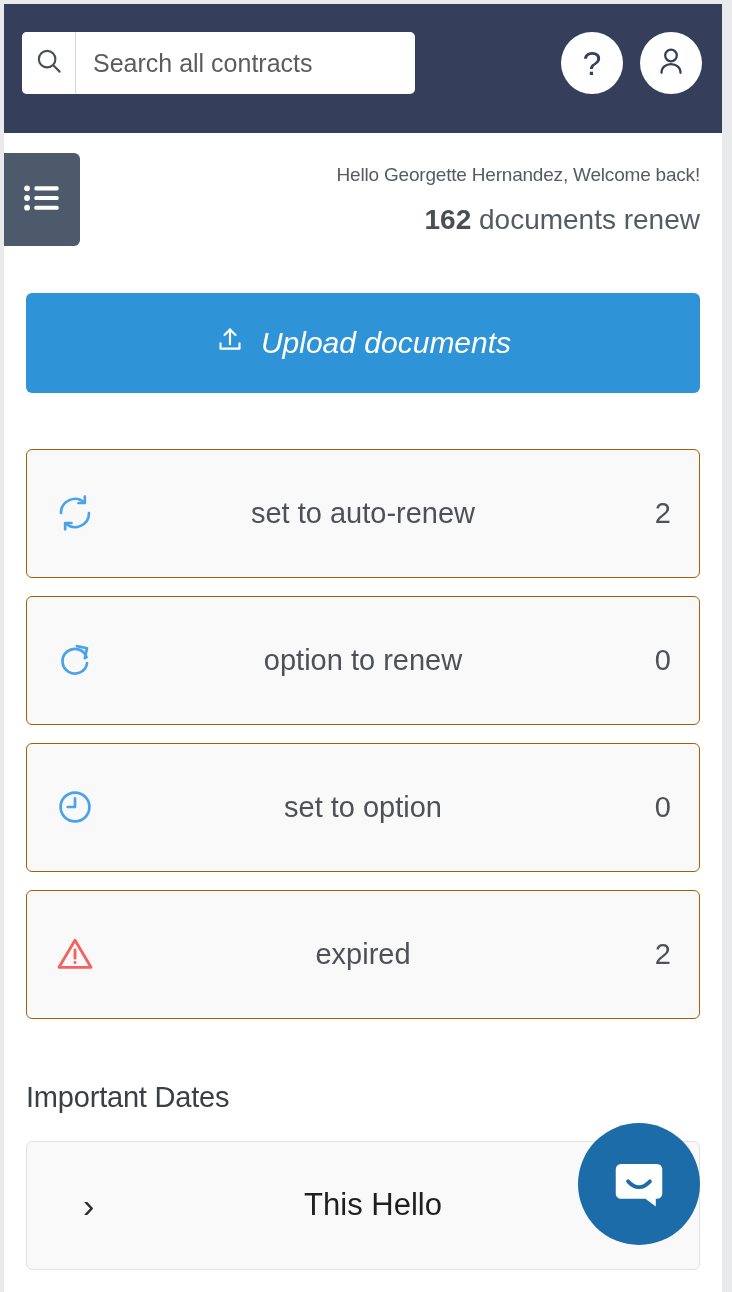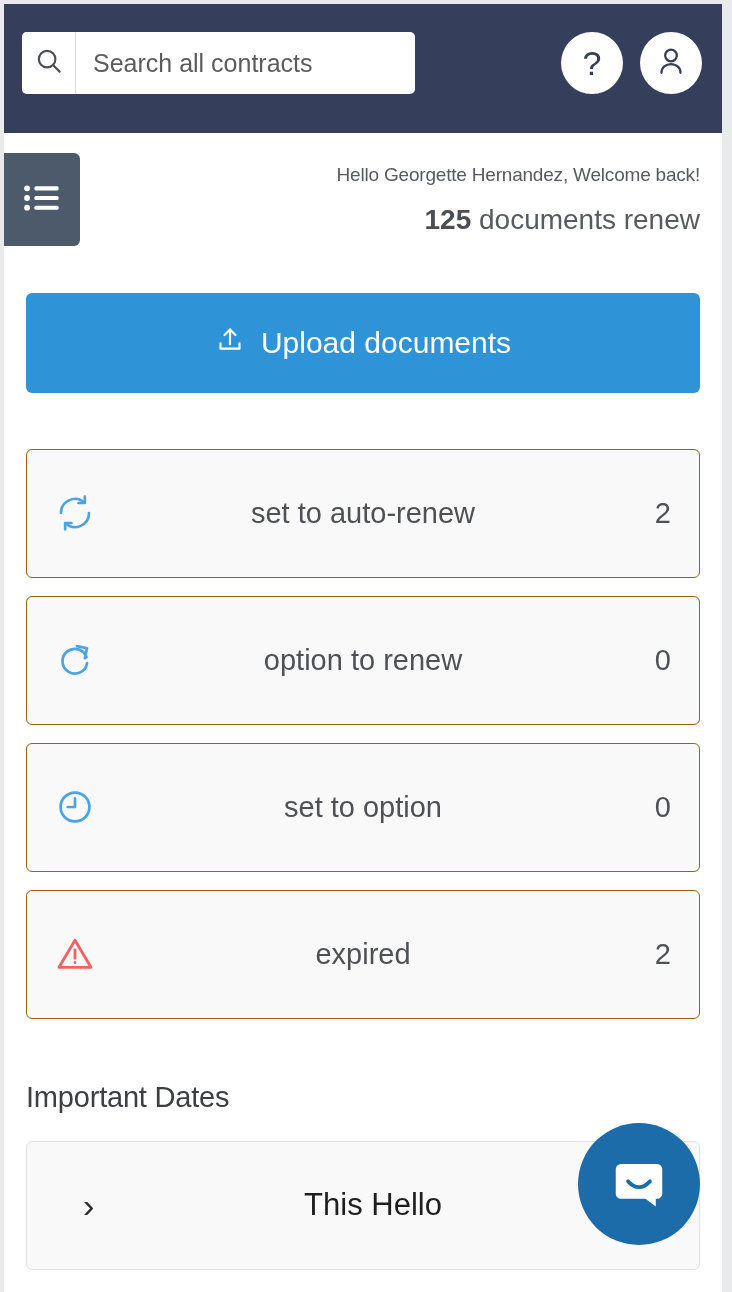--- a/index.html
+++ b/index.html
@@ -153,20 +153,21 @@
     border: none;
     border-radius: 6px;
     color: #ffffff;
     font-size: 30px;
     font-family: "Liberation Sans", sans-serif;
     display: flex;
     align-items: center;
     justify-content: center;
     gap: 16px;
     cursor: pointer;
+    font-style: italic;
   }
 
   
   .status-list { margin-top: 56px; }
 
   .status-card {
     position: relative;
     height: 129px;
     background: #f9f9f9;
     border: 1px solid #a16207;
@@ -314,21 +315,21 @@
             <rect x="7.5" y="1.6" width="17.5" height="2.9" rx="1.1" fill="#ffffff"></rect>
             <rect x="7.5" y="8.6" width="17.5" height="2.9" rx="1.1" fill="#ffffff"></rect>
             <rect x="7.5" y="15.6" width="17.5" height="2.9" rx="1.1" fill="#ffffff"></rect>
           </svg>
         </span>
       </div>
 
       <div class="greeting-text">
         <div class="hello">Hello Georgette Hernandez, Welcome back!</div>
         <div class="doc-total">
-          <b>125</b><span> documents renew</span>
+          <b>162</b><span> documents renew</span>
         </div>
       </div>
     </div>
 
     <div class="content">
 
       <button class="upload-btn">
         <span>
           <svg width="30" height="30" viewBox="0 0 24 24" fill="none" stroke="#ffffff" stroke-width="1.7" stroke-linecap="round" stroke-linejoin="round">
             <path d="M12 16.2V4.4"></path>

